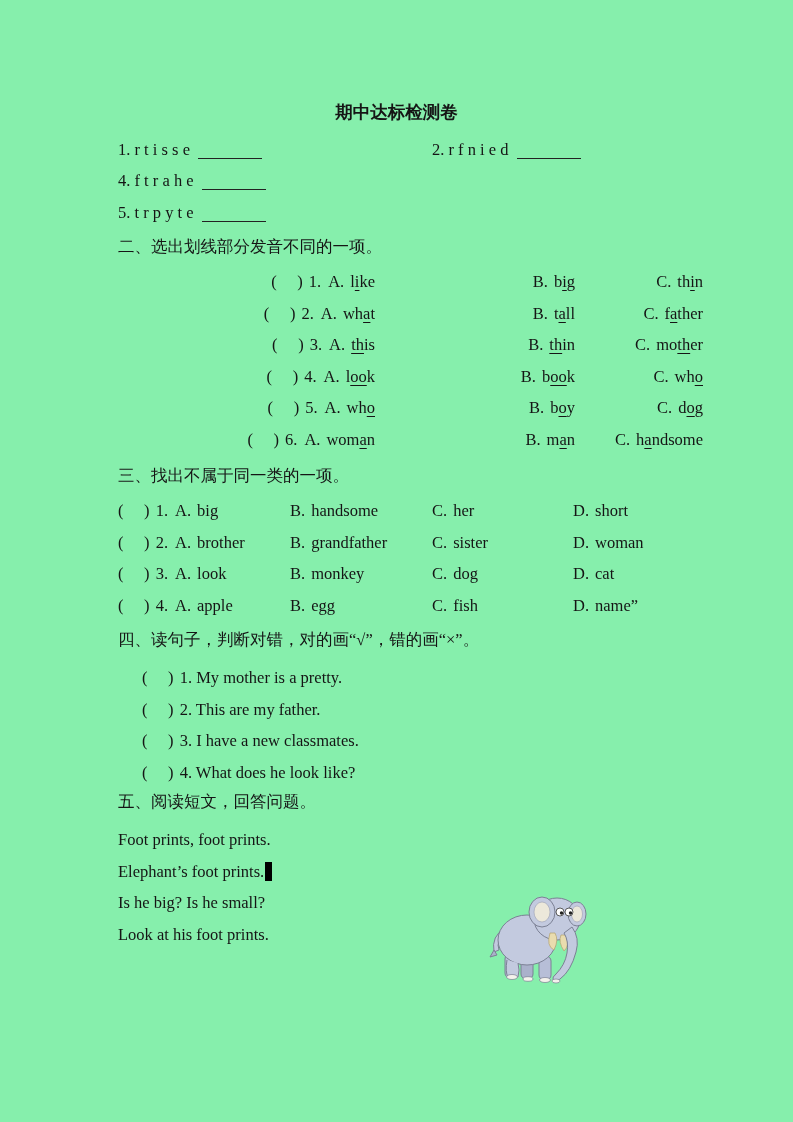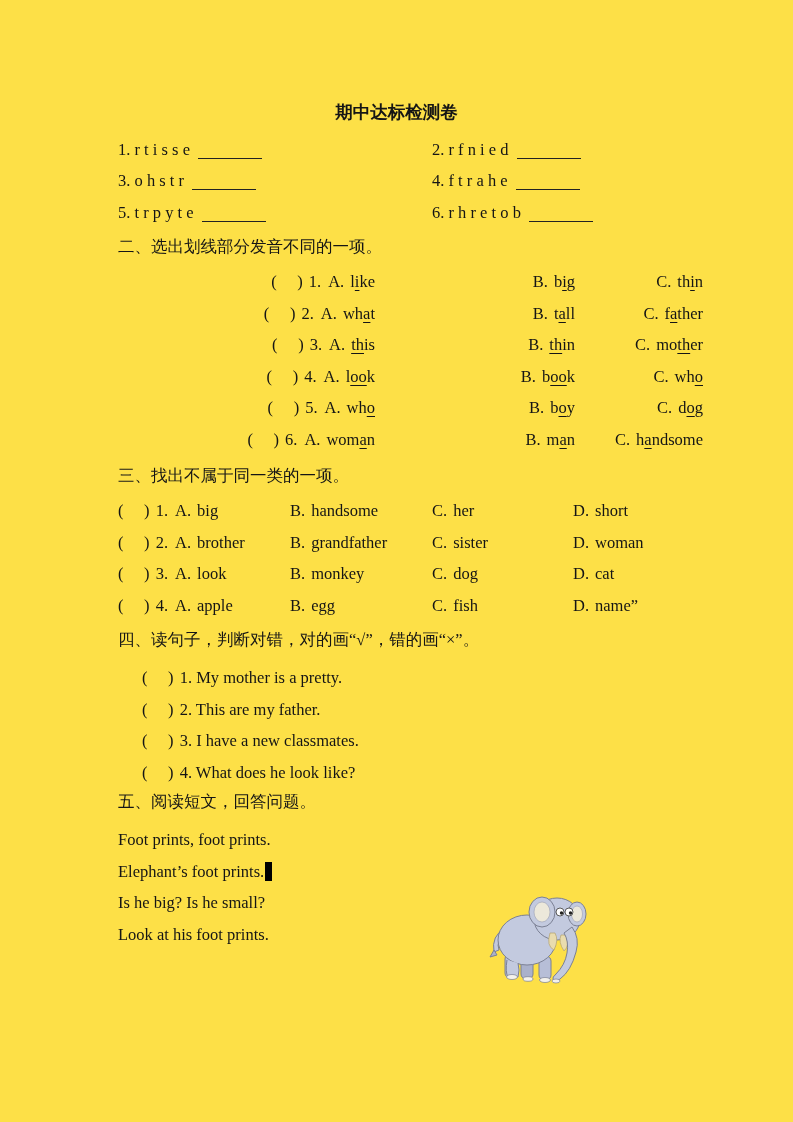--- a/index.html
+++ b/index.html
@@ -2,21 +2,21 @@
 <html><head>
 <meta charset="utf-8">
 <style>
   * { margin:0; padding:0; box-sizing:border-box; }
   html,body { background:#fff; }
   body {
     width:793px; height:1122px;
     font-family:"Liberation Serif","DejaVu Serif",serif;
     color:#151515;
   }
-  .page { position:relative; width:793px; height:1122px; background:#fde047; overflow:hidden; padding-top:101px; }
+  .page { position:relative; width:793px; height:1122px; background:#86efac; overflow:hidden; padding-top:101px; }
   .title { text-align:center; font-size:17.5px; font-weight:700; line-height:22px; }
   .content { margin-left:118px; margin-right:90px; }
   .sec-h { font-size:16.5px; line-height:22px; }
   .mt-s1h { margin-top:27px; }
   .mt-s1r { margin-top:11px; }
   .mt-s2h { margin-top:7px; }
   .mt-s2r { margin-top:9px;text-align:right; }
   .mt-s3h { margin-top:9px; }
   .mt-s3r { margin-top:9px; }
   .mt-s4h { margin-top:7px; }
@@ -46,26 +46,24 @@
   <div class="title">期中达标检测卷</div>
 
   <div class="content">
 
     <div class="mt-s1r">
       <div class="row g2">
         <div><span>1. r t i s s e</span><span class="blank"></span></div>
         <div><span>2. r f n i e d</span><span class="blank"></span></div>
       </div>
       <div class="row g2">
-        <div><span>3. o h s t r</span><span class="blank"></span></div>
         <div><span>4. f t r a h e</span><span class="blank"></span></div>
       </div>
       <div class="row g2">
         <div><span>5. t r p y t e</span><span class="blank"></span></div>
-        <div><span>6. r h r e t o b</span><span class="blank"></span></div>
       </div>
     </div>
 
     <div class="sec-h mt-s2h">二、选出划线部分发音不同的一项。</div>
     <div class="mt-s2r">
       <div class="row g3">
         <div><span class="p">(  )</span><span class="n">1.</span><span class="l">A.</span><span><span>l</span><span class="u">i</span><span>ke</span></span></div>
         <div><span class="l">B.</span><span><span>b</span><span class="u">i</span><span>g</span></span></div>
         <div><span class="l">C.</span><span><span>th</span><span class="u">i</span><span>n</span></span></div>
       </div>

